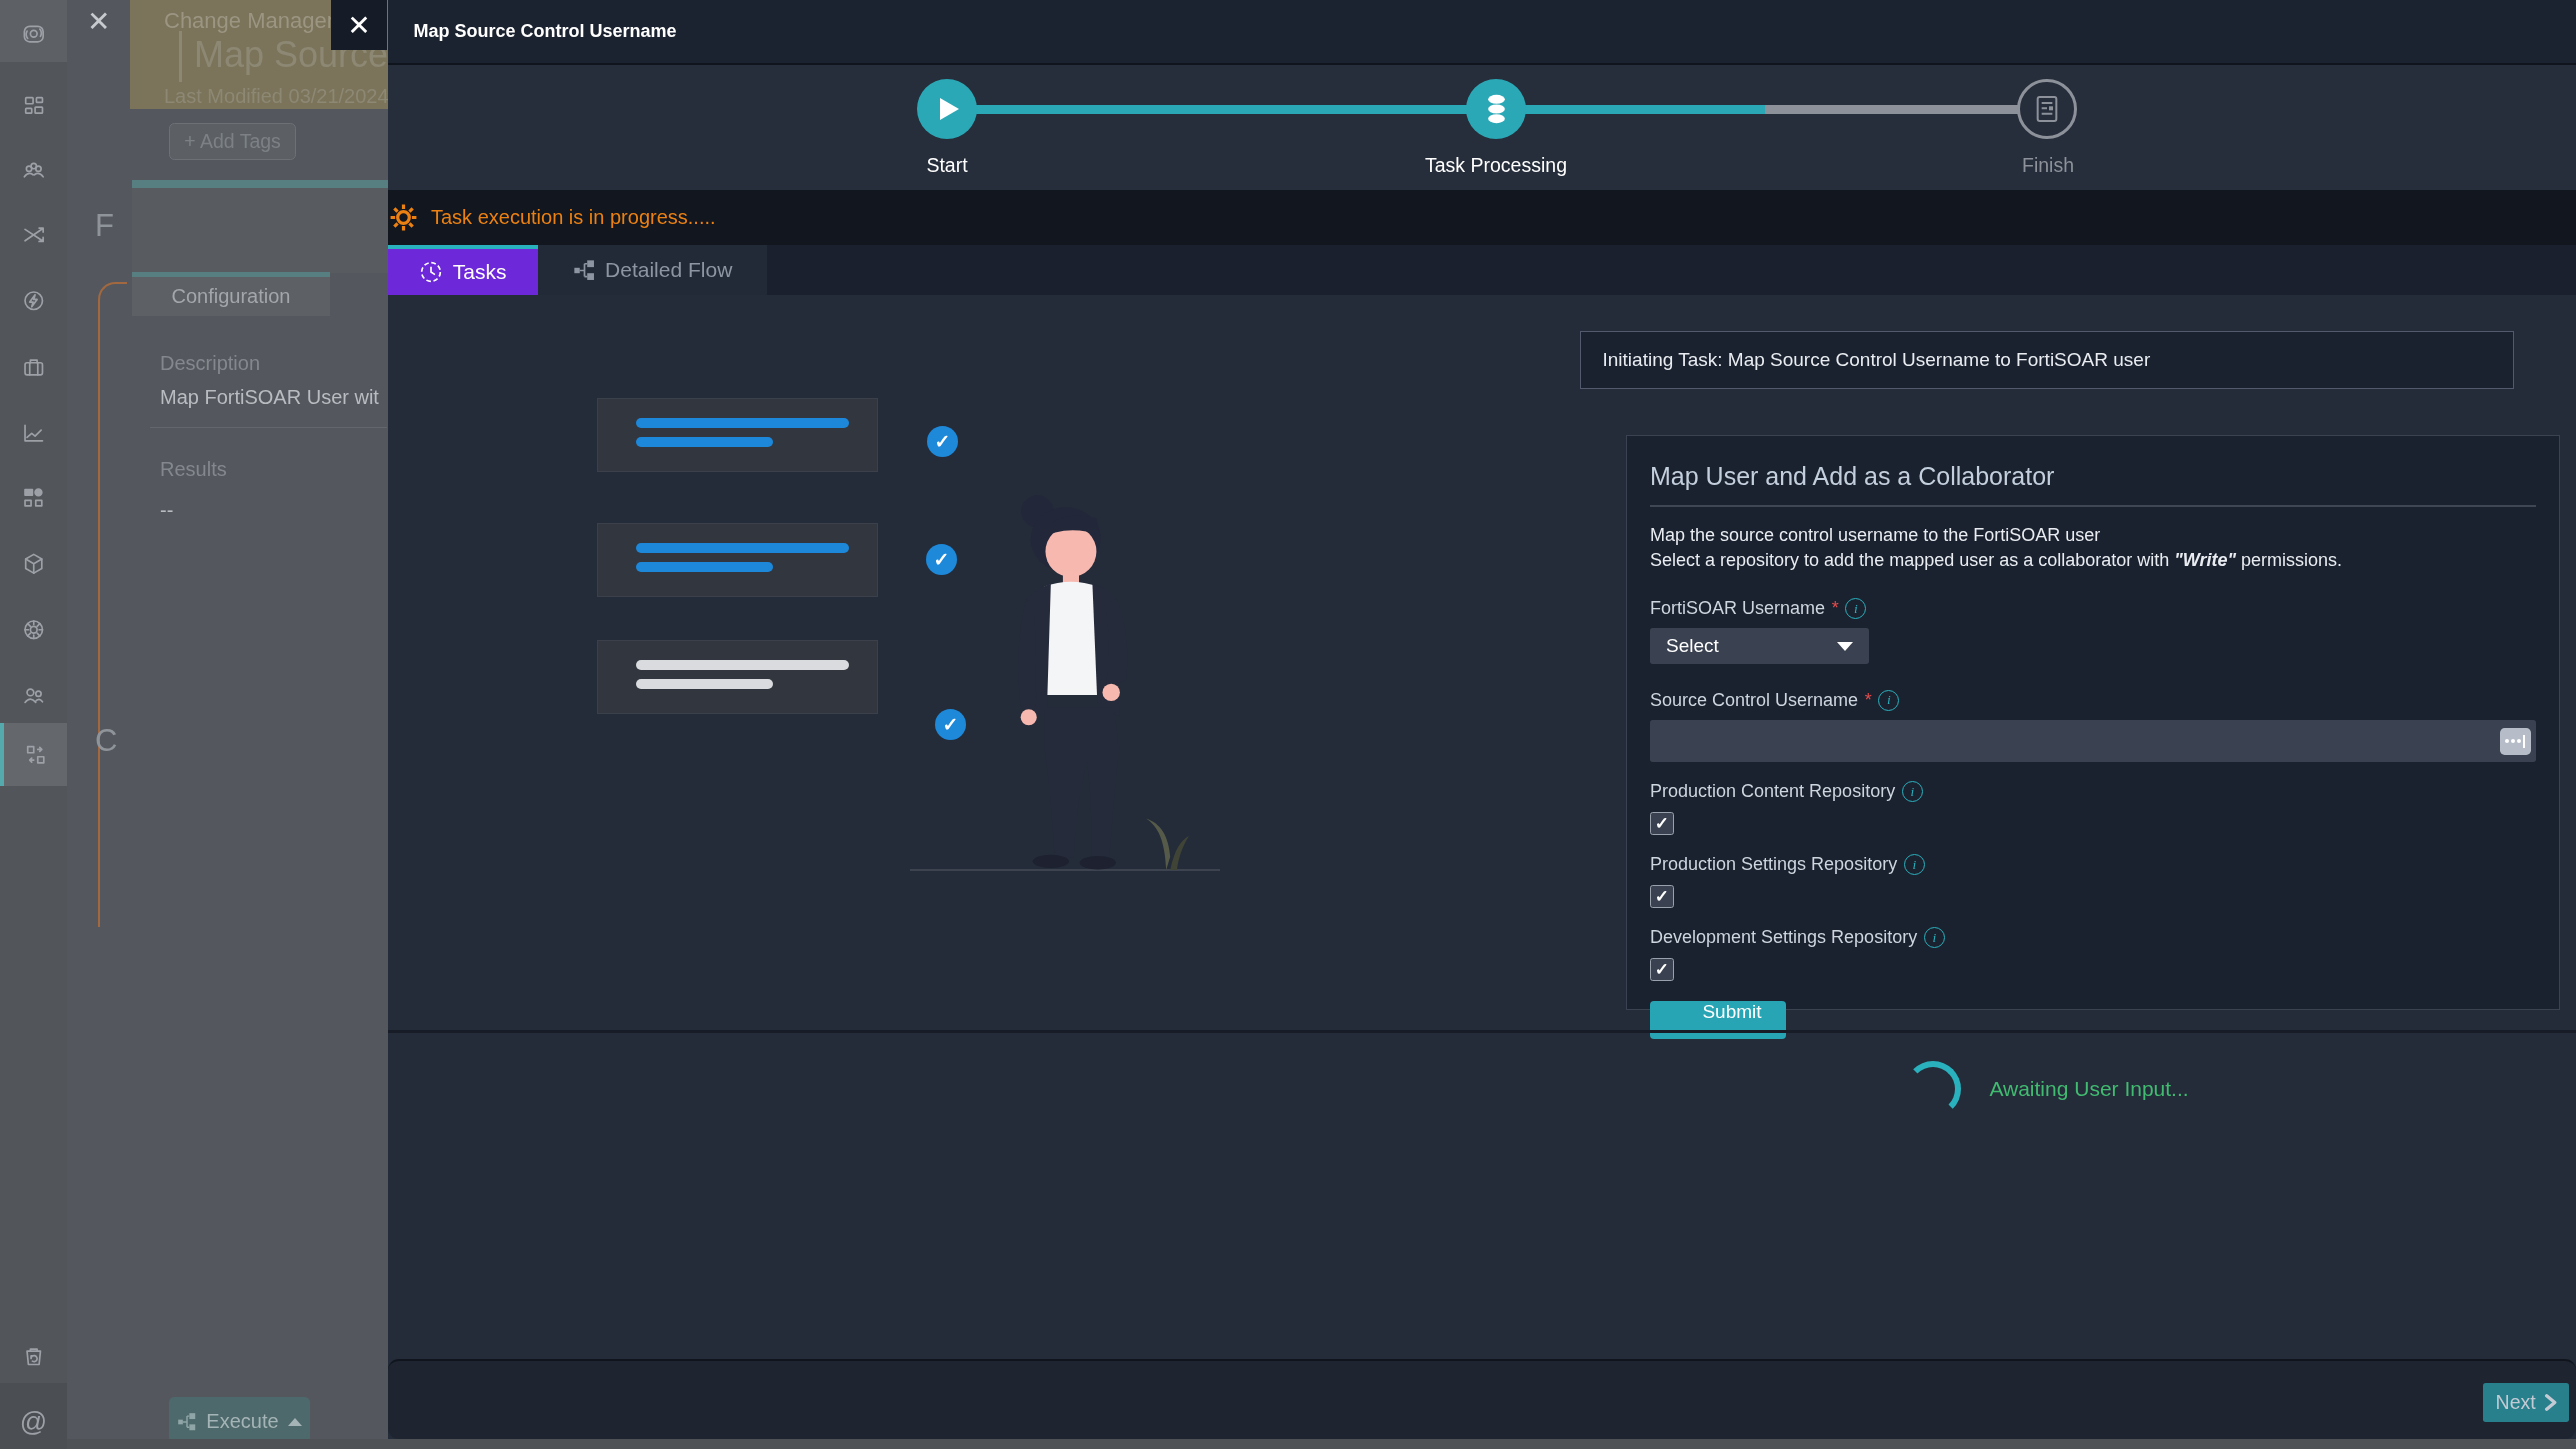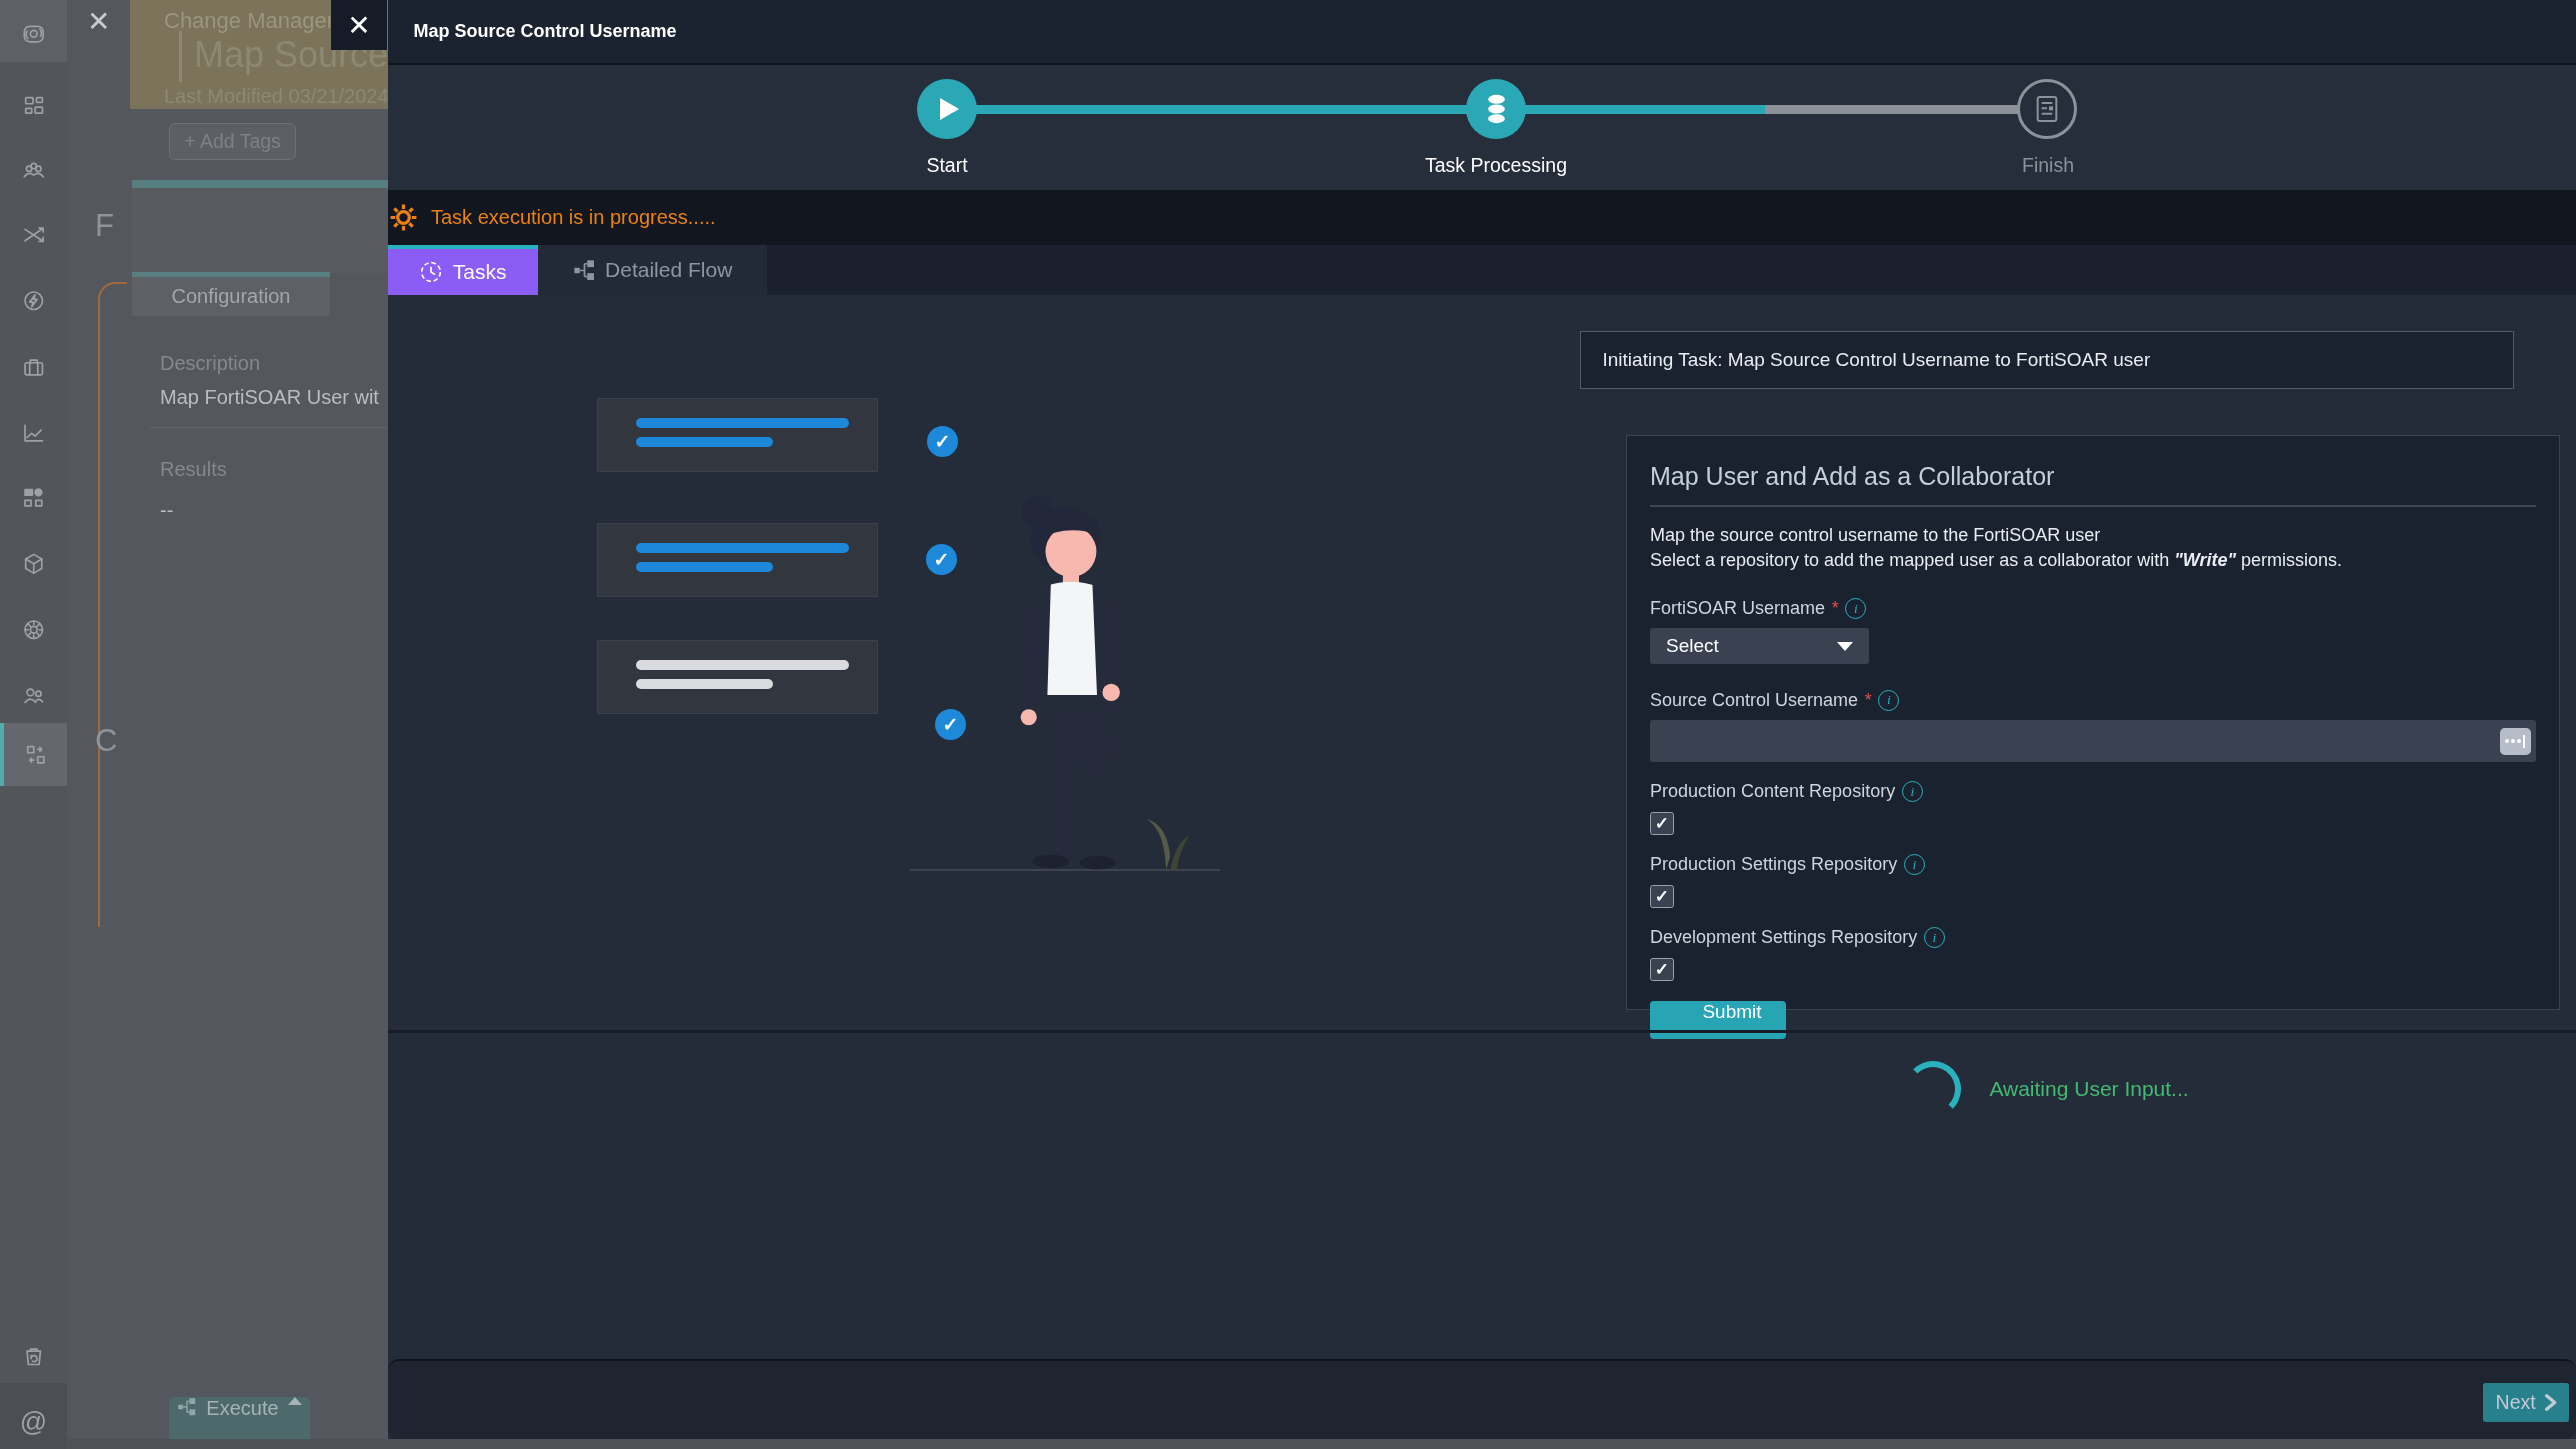--- a/index.html
+++ b/index.html
@@ -32,21 +32,21 @@
   .cfg-tab{position:absolute;left:65px;top:277px;width:198px;height:39px;background:#5d6165;
     display:flex;align-items:center;justify-content:center;font-size:20px;color:#a3a6ab;}
   .letterF{position:absolute;left:28px;top:208px;font-size:31px;color:#8f939a;}
   .letterC{position:absolute;left:28px;top:723px;font-size:31px;color:#8f939a;}
   .ocard{position:absolute;left:31px;top:282px;width:27px;height:643px;
     border-left:2.7px solid #a2683f;border-top:2.7px solid #a2683f;border-radius:17.4px 0 0 0;}
   .p-label{position:absolute;left:93px;font-size:20px;color:#84888e;white-space:nowrap;}
   .p-value{position:absolute;left:93px;font-size:20px;color:#b9bcc0;white-space:nowrap;}
   .p-div{position:absolute;left:83px;top:427px;width:237px;height:1.3px;background:#63676c;}
   .execute{position:absolute;left:102px;top:1397px;width:141px;height:49px;background:#4e696b;border-radius:5.4px;
-    display:flex;align-items:flex-start;justify-content:center;gap:9.4px;color:#a5b4b6;font-size:20px;}
+    display:flex;align-items:center;justify-content:center;gap:9.4px;color:#a5b4b6;font-size:20px;}
   .caret-up{width:0;height:0;border-left:7.4px solid transparent;border-right:7.4px solid transparent;
     border-bottom:8.7px solid #a5b4b6;}
 
   
   .modal-close{position:absolute;left:331px;top:0;width:56px;height:50px;background:#161c27;
     display:flex;align-items:center;justify-content:center;font-size:28px;color:#fff;}
   .modal{position:absolute;left:388px;top:0;width:2188px;height:1439px;background:#242b39;}
   .m-header{position:absolute;top:0;left:0;right:0;height:63px;background:#1c2330;border-bottom:2px solid #10151d;
     display:flex;align-items:center;padding-left:25.5px;font-size:18px;font-weight:600;color:#fff;}
 
@@ -62,21 +62,21 @@
     border-left:19px solid #fff;margin-left:5.4px;}
   .step-label{position:absolute;top:89px;transform:translateX(-50%);font-size:19.5px;color:#fff;white-space:nowrap;}
   .step-label.dim{color:#8d929a;}
 
   .status-band{position:absolute;top:190px;left:0;right:0;height:55px;background:#12161f;
     display:flex;align-items:center;gap:12px;}
   .status-band .txt{font-size:20px;color:#ec8113;}
 
   .tabbar{position:absolute;top:245px;left:0;right:0;height:50px;background:#1a202d;display:flex;}
   .tab{display:flex;align-items:center;justify-content:center;gap:9.4px;font-size:21px;box-sizing:border-box;}
-  .tab.active{width:150px;background:#8b5cf6;border-top:4.7px solid #2ab1be;color:#fff;}
+  .tab.active{width:150px;background:#6d28d9;border-top:4.7px solid #2ab1be;color:#fff;}
   .tab.idle{width:229px;background:#232a37;color:#8d95a2;}
 
   .content{position:absolute;top:295px;left:0;right:0;height:1063px;background:#242b39;}
 
   
   .card{position:absolute;left:209px;width:279px;height:72px;background:#31363f;border:1.3px solid #3b404a;}
   .bar{position:absolute;left:38px;border-radius:5.4px;background:#1d87d9;height:10px;}
   .bar.b1{top:19px;width:213px;}
   .bar.b2{top:38px;width:137px;}
   .bar.white{background:#d9dbde;}

